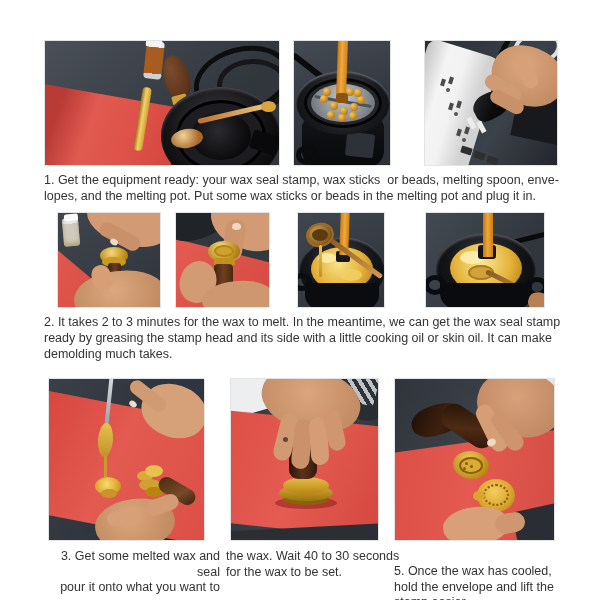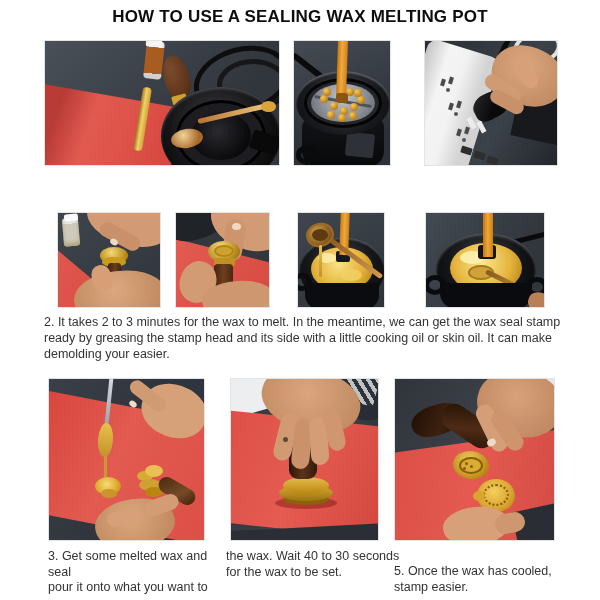--- a/index.html
+++ b/index.html
@@ -4,21 +4,21 @@
 <style>
   html,body{margin:0;padding:0;background:#fff;}
   .page{position:relative;width:600px;height:600px;background:#fff;overflow:hidden;
         font-family:"Liberation Sans",sans-serif;}
   .title{position:absolute;left:0;top:5px;width:100%;margin:0;text-align:center;
          font-size:17px;line-height:24px;font-weight:bold;color:#0d0d0d;letter-spacing:.2px;}
   .cap{position:absolute;margin:0;font-size:12.5px;line-height:16px;color:#333;}
   .cap .ln{display:block;white-space:pre-wrap;}
   .cap1{left:44px;top:172px;width:522px;}
   .cap2{left:44px;top:314px;width:522px;}
-  .cap3{left:48px;top:549px;width:172px;line-height:15.5px;}
+  .cap3{left:48px;top:549px;width:172px;line-height:15.5px;text-align:right;}
   .cap4{left:226px;top:549px;width:176px;line-height:15.5px;}
   .cap5{left:394px;top:564px;width:168px;line-height:15.5px;}
 
   .photo{position:absolute;overflow:hidden;box-sizing:border-box;border:1px solid #e3e3e3;
          background:var(--table,#3d434b);}
   .s{position:absolute;}
 
   .r1p1{left:44px;top:40px;width:236px;height:126px;}
   .r1p2{left:293px;top:40px;width:98px;height:126px;}
   .r1p3{left:424px;top:40px;width:134px;height:126px;}
@@ -250,21 +250,20 @@
     background:radial-gradient(circle at 45% 38%,#f4cf5e,#daa530 58%,#a87812);}
   .r3p3 .sealin{left:88px;top:105px;width:26px;height:22px;border-radius:50%;border:2px dotted #8a5c08;box-sizing:border-box;}
   .r3p3 .sealblob{left:78px;top:112px;width:12px;height:10px;border-radius:50%;background:#d9a52e;}
   .r3p3 .handbot{left:48px;top:128px;width:66px;height:38px;border-radius:48%;background:#d7a078;transform:rotate(-6deg);}
   .r3p3 .fbo{left:100px;top:134px;width:30px;height:20px;border-radius:10px;background:#cf9770;transform:rotate(-10deg);}
 </style>
 </head>
 <body>
 
 <div class="page">
-  <h1 class="title">HOW TO USE A SEALING WAX MELTING POT</h1>
 
   <div class="photo r1p1" aria-label="Wax seal stamp, bottle of wax beads, gold wax stick, melting spoon, red envelope, cable and melting pot on a dark table">
     <div class="s bg"></div>
     <div class="s env"></div>
     <div class="s stick"></div>
     <div class="s bottle"></div>
     <div class="s bcap"></div>
     <div class="s handle"></div>
     <div class="s collar"></div>
     <div class="s cable1"></div>
@@ -325,20 +324,24 @@
     <div class="s cableup"></div>
     <div class="s pin1"></div>
     <div class="s pin2"></div>
     <div class="s plug"></div>
     <div class="s palm"></div>
     <div class="s f1"></div>
     <div class="s f2"></div>
     <div class="s thumb"></div>
   </div>
 
+  <p class="cap cap1">
+    <span class="ln">1. Get the equipment ready: your wax seal stamp, wax sticks  or beads, melting spoon, enve-</span>
+    <span class="ln">lopes, and the melting pot. Put some wax sticks or beads in the melting pot and plug it in.</span>
+  </p>
 
   <div class="photo r2p1" aria-label="Hands greasing the brass stamp head with oil next to an oil bottle and red paper">
     <div class="s bg"></div>
     <div class="s red"></div>
     <div class="s bottle"></div>
     <div class="s bcap"></div>
     <div class="s handtop"></div>
     <div class="s finger"></div>
     <div class="s nail"></div>
     <div class="s head"></div>
@@ -391,21 +394,21 @@
     <div class="s stick"></div>
     <div class="s body"></div>
     <div class="s earl"></div>
     <div class="s earr"></div>
     <div class="s hand"></div>
   </div>
 
   <p class="cap cap2">
     <span class="ln">2. It takes 2 to 3 minutes for the wax to melt. In the meantime, we can get the wax seal stamp</span>
     <span class="ln">ready by greasing the stamp head and its side with a little cooking oil or skin oil. It can make</span>
-    <span class="ln">demolding your easier.</span>
+    <span class="ln">demolding much takes.</span>
   </p>
 
   <div class="photo r3p1" aria-label="Pouring melted wax from the spoon onto a red envelope beside the stamp">
     <div class="s bg"></div>
     <div class="s env"></div>
     <div class="s shirt"></div>
     <div class="s sleeve"></div>
     <div class="s handtop"></div>
     <div class="s fingers"></div>
     <div class="s nail"></div>
@@ -472,15 +475,16 @@
     <span class="ln">3. Get some melted wax and</span>
     <span class="ln">seal</span>
     <span class="ln">pour it onto what you want to</span>
   </p>
   <p class="cap cap4">
     <span class="ln">the wax. Wait 40 to 30 seconds</span>
     <span class="ln">for the wax to be set.</span>
   </p>
   <p class="cap cap5">
     <span class="ln">5. Once the wax has cooled,</span>
+    <span class="ln">hold the envelope and lift the</span>
     <span class="ln">stamp easier.</span>
   </p>
 </div>
 
 </body></html>

